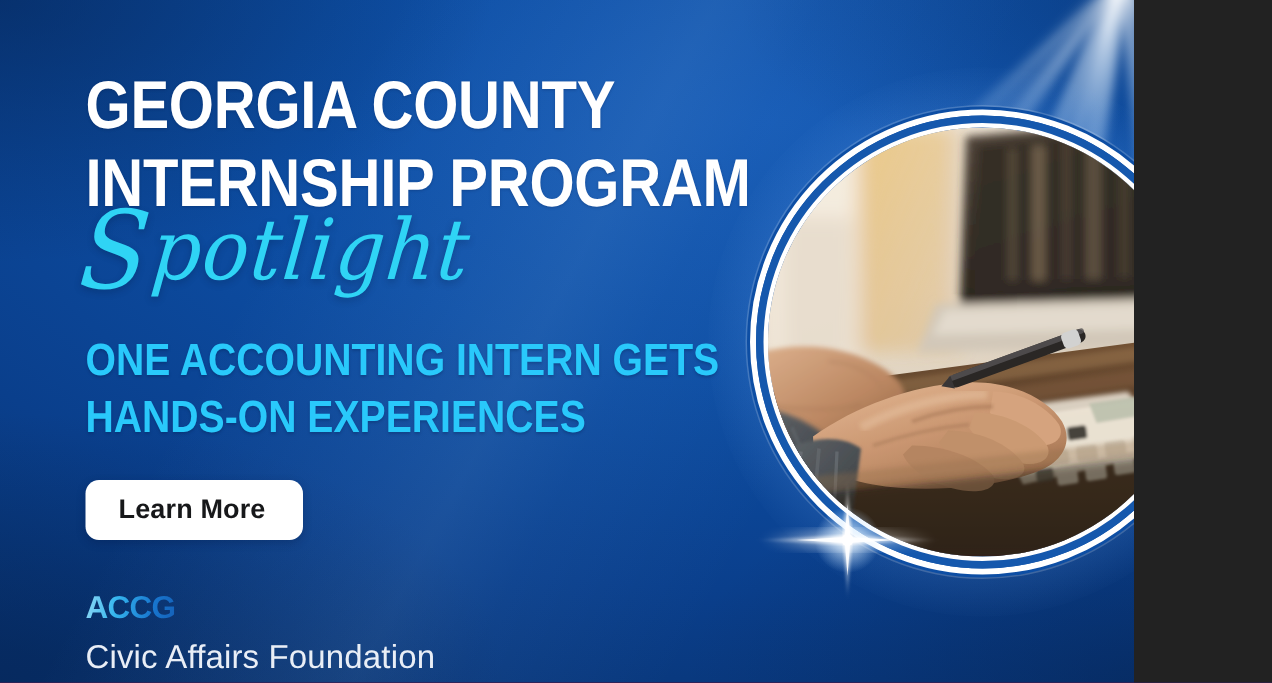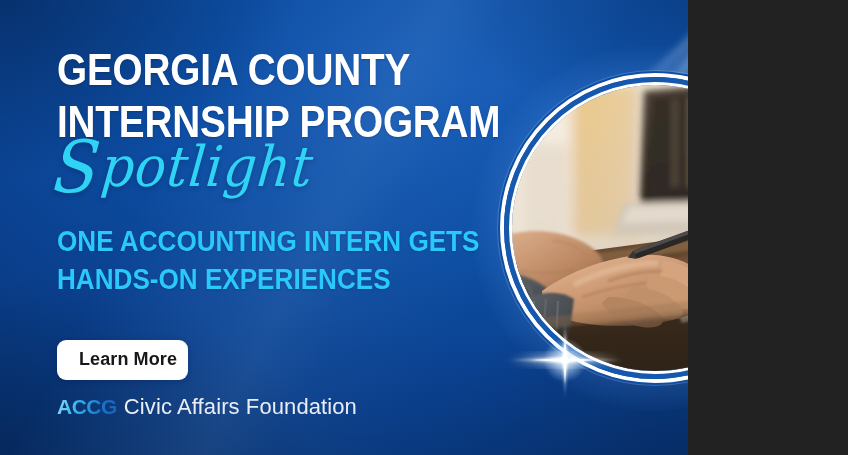--- a/index.html
+++ b/index.html
@@ -2,21 +2,21 @@
 <html><head>
 <meta charset="utf-8">
 <style>
   html, body {
     margin: 0;
     padding: 0;
     background: #222;
   }
   #banner {
     position: relative;
-    width: 688px;
+    width: 756px;
     height: 455px;
     overflow: hidden;
     font-family: "Liberation Sans", sans-serif;
     background: #4c1d95;
     text-decoration: underline;
   }
 
   
   .bg-base {
     position: absolute;
@@ -183,42 +183,42 @@
     white-space: nowrap;
     text-shadow: 0 1px 2px rgba(0,25,65,.25);
   }
   .subhead .ln { display: block; }
 
   .cta {
     position: absolute;
     top: 320px;
     left: 0;
     display: inline-block;
-    padding: 9px 11px 10px 22px;
+    padding: 9px 25px 10px 22px;
     background: #ffffff;
     color: #17181a;
     border: none;
     border-radius: 9px;
     font-family: "Liberation Sans", sans-serif;
     font-size: 18px;
     font-weight: 700;
     letter-spacing: .1px;
     cursor: pointer;
     box-shadow: 0 2px 6px rgba(0,20,60,.25);
-    margin-top: 20px;
   }
 
   .logo {
     position: absolute;
     top: 394px;
     left: 0;
     display: flex;
     align-items: baseline;
     gap: 7px;
     white-space: nowrap;
+    flex-direction: column;
   }
   .logo-mark {
     font-family: "Liberation Sans", sans-serif;
     font-weight: 700;
     font-size: 21px;
     letter-spacing: -.5px;
     background: linear-gradient(100deg, #8fd8f5 0%, #35b6ef 34%, #1877cf 72%, #1560b8 100%);
     -webkit-background-clip: text;
     background-clip: text;
     color: transparent;

